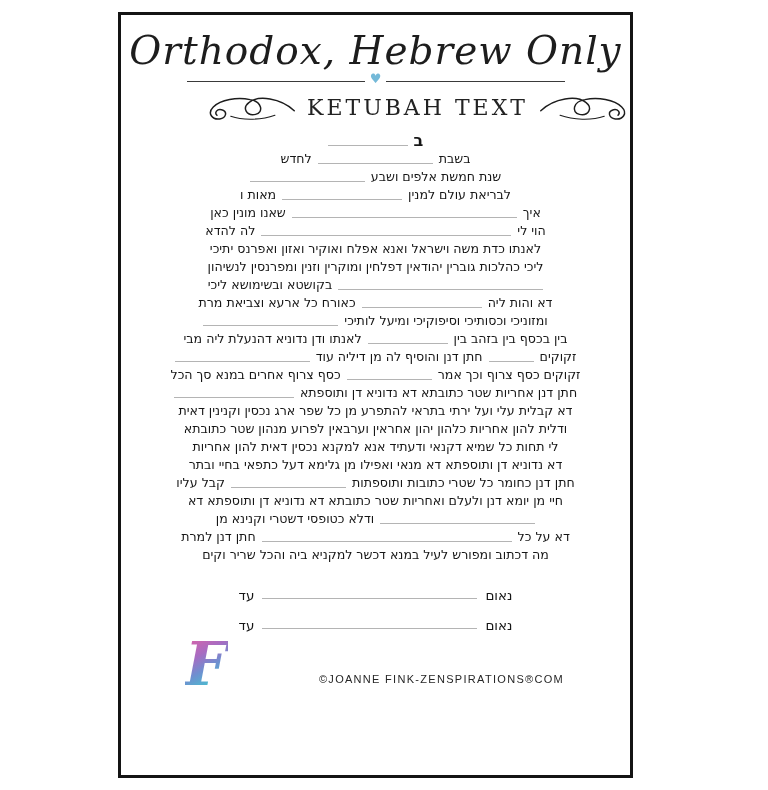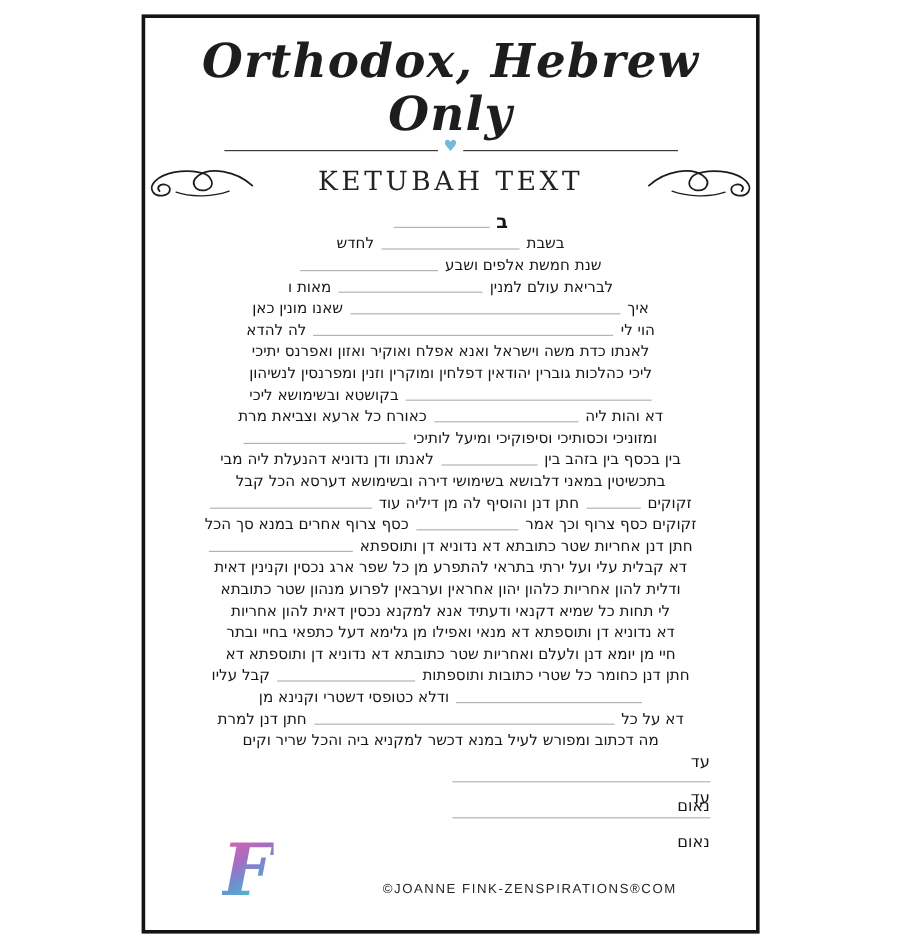--- a/index.html
+++ b/index.html
@@ -2,38 +2,38 @@
 <html><head>
 <meta charset="utf-8">
 <style>
   html,body{margin:0;padding:0;background:#ffffff;}
   .canvas{position:relative;width:768px;height:790px;background:#ffffff;overflow:hidden;
           font-family:"DejaVu Serif","DejaVu Sans",serif;color:#1b1b1b;}
   .page{position:absolute;left:118px;top:12px;width:509px;height:760px;
         border:3px solid #141414;background:#ffffff;box-sizing:content-box;}
   
   .hdr{padding-top:14px;text-align:center;}
-  .title{font-size:39px;line-height:44px;font-style:italic;font-weight:bold;
+  .title{font-size:39px;line-height:44px;font-style:italic;font-weight:normal;
          letter-spacing:1px;color:#1d1d1d;font-family:"DejaVu Serif",serif;}
   .divider{display:flex;align-items:center;width:378px;margin:1px auto 3px auto;}
   .divider .rule{flex:1;height:1px;background:#3a3a3a;}
   .divider .heart{font-size:13px;line-height:10px;margin:0 5px 4px 5px;}
-  .subtitle-row{display:flex;align-items:center;justify-content:space-between;gap:10px;margin-top:1px;}
+  .subtitle-row{display:flex;align-items:center;justify-content:flex-end;gap:10px;margin-top:1px;}
   .subtitle{font-size:22px;letter-spacing:3px;color:#222;font-family:"DejaVu Serif",serif;}
   .flourish{width:92px;height:32px;display:block;}
   .flourish.right{transform:scaleX(-1);}
   
   .body-col{width:432px;margin:8px auto 0 auto;}
   .line{display:flex;justify-content:center;align-items:flex-end;gap:6px;height:18px;}
   .hseg{font-size:12.6px;line-height:16px;white-space:nowrap;color:#161616;}
   .lead .hseg{font-size:16px;font-weight:bold;}
   .blank{display:inline-block;height:11px;border-bottom:1px solid #b4b4b4;margin-bottom:3px;}
   
   .witness-col{width:432px;margin:16px auto 0 auto;}
-  .witness-line{display:flex;justify-content:center;align-items:flex-end;gap:8px;height:24px;margin-bottom:6px;flex-direction:column;}
+  .witness-line{display:flex;justify-content:center;align-items:flex-end;gap:8px;height:24px;margin-bottom:6px;}
   .witness-line .hseg{font-size:13.5px;}
   .witness-line .blank{width:215px;margin-bottom:4px;}
   
   .footer{position:relative;height:90px;margin-top:2px;}
   .logo{position:absolute;left:64px;top:-6px;font-size:60px;line-height:62px;
         font-style:italic;font-weight:bold;font-family:"DejaVu Serif",serif;color:#9a6fc3;}
   @supports ((-webkit-background-clip: text) or (background-clip: text)){
     .logo{background:linear-gradient(150deg,#e062a5 5%,#a76cc2 35%,#6f8fd0 55%,#4db9cf 75%,#5ec6ad 95%);
           -webkit-background-clip:text;background-clip:text;
           -webkit-text-fill-color:transparent;color:transparent;}
@@ -114,23 +114,20 @@
         <div class="line">
           <span class="blank" style="width: 135px;"></span>
           <span class="hseg" dir="rtl">ומזוניכי וכסותיכי וסיפוקיכי ומיעל לותיכי</span>
         </div>
         <div class="line">
           <span class="hseg" dir="rtl">לאנתו ודן נדוניא דהנעלת ליה מבי</span>
           <span class="blank" style="width: 80px;"></span>
           <span class="hseg" dir="rtl">בין בכסף בין בזהב בין</span>
         </div>
         <div class="line">
-          <span class="hseg" dir="rtl">בתכשיטין במאני דלבושא בשימושי דירה ובשימושא דערסא הכל קבל</span>
-        </div>
-        <div class="line">
           <span class="blank" style="width: 135px;"></span>
           <span class="hseg" dir="rtl">חתן דנן והוסיף לה מן דיליה עוד</span>
           <span class="blank" style="width: 45px;"></span>
           <span class="hseg" dir="rtl">זקוקים</span>
         </div>
         <div class="line">
           <span class="hseg" dir="rtl">כסף צרוף אחרים במנא סך הכל</span>
           <span class="blank" style="width: 85px;"></span>
           <span class="hseg" dir="rtl">זקוקים כסף צרוף וכך אמר</span>
         </div>
@@ -144,26 +141,26 @@
         <div class="line">
           <span class="hseg" dir="rtl">ודלית להון אחריות כלהון יהון אחראין וערבאין לפרוע מנהון שטר כתובתא</span>
         </div>
         <div class="line">
           <span class="hseg" dir="rtl">לי תחות כל שמיא דקנאי ודעתיד אנא למקנא נכסין דאית להון אחריות</span>
         </div>
         <div class="line">
           <span class="hseg" dir="rtl">דא נדוניא דן ותוספתא דא מנאי ואפילו מן גלימא דעל כתפאי בחיי ובתר</span>
         </div>
         <div class="line">
-          <span class="hseg" dir="rtl">חיי מן יומא דנן ולעלם ואחריות שטר כתובתא דא נדוניא דן ותוספתא דא</span>
-        </div>
-        <div class="line">
           <span class="hseg" dir="rtl">קבל עליו</span>
           <span class="blank" style="width: 115px;"></span>
           <span class="hseg" dir="rtl">חתן דנן כחומר כל שטרי כתובות ותוספתות</span>
+        </div>
+        <div class="line">
+          <span class="hseg" dir="rtl">חיי מן יומא דנן ולעלם ואחריות שטר כתובתא דא נדוניא דן ותוספתא דא</span>
         </div>
         <div class="line">
           <span class="hseg" dir="rtl">ודלא כטופסי דשטרי וקנינא מן</span>
           <span class="blank" style="width: 155px;"></span>
         </div>
         <div class="line">
           <span class="hseg" dir="rtl">חתן דנן למרת</span>
           <span class="blank" style="width: 250px;"></span>
           <span class="hseg" dir="rtl">דא על כל</span>
         </div>

